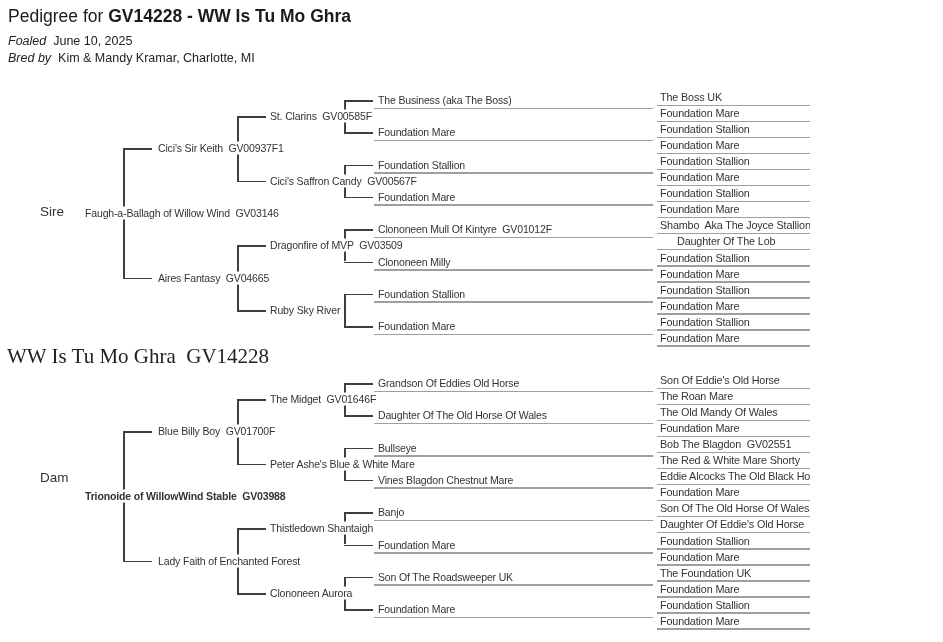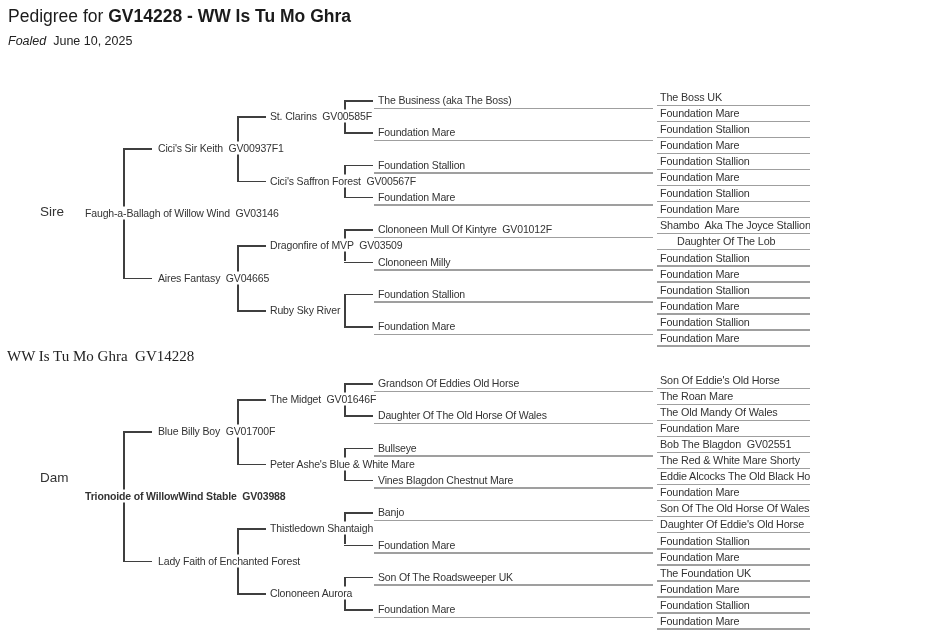--- a/index.html
+++ b/index.html
@@ -7,38 +7,39 @@
     position:relative;width:810px;height:642px;background:#fff;overflow:hidden;
     font-family:"Liberation Sans",sans-serif;color:var(--text,#333);
   }
   
   .hdr{position:absolute;left:8px;top:6px;font-size:17.5px;color:#1b1b1b;white-space:pre;}
   .hdr .b{font-weight:700;}
   .meta{position:absolute;left:8px;font-size:12.5px;color:#222;white-space:pre;}
   .meta .it{font-style:italic;}
   
   .subject{position:absolute;left:7px;top:356px;transform:translateY(-50%);
-    font-family:"Liberation Serif",serif;font-size:15px;color:#222;white-space:pre;}
+    font-family:"Liberation Serif",serif;font-size:21px;color:#222;white-space:pre;}
   
   .lbl{position:absolute;transform:translateY(-50%);font-size:10.5px;letter-spacing:-0.15px;
     white-space:pre;color:var(--text,#333);z-index:2;line-height:13px;}
   .lbl.bg{background:#fff;padding:0 3px;margin-left:-3px;}
   .lbl.role{font-size:13.5px;letter-spacing:0;}
   .lbl.g5{font-size:10.8px;}
   
   .tline{position:absolute;background:var(--line,#3f3f3f);height:1.6px;z-index:1;}
   .tline.v{width:1.6px;}
   .ul{position:absolute;background:var(--underline,#9f9f9f);height:1.5px;z-index:0;}
 </style>
 </head>
 <body>
 
 <div class="page">
   <div class="hdr"><span>Pedigree for </span><span class="b">GV14228 - WW Is Tu Mo Ghra</span></div>
   <div class="meta" style="top:34px"><span class="it">Foaled</span><span>  </span><span>June 10, 2025</span></div>
+  <div class="meta" style="top:51px"><span class="it">Bred by</span><span>  </span><span>Kim &amp; Mandy Kramar, Charlotte, MI</span></div>
 
   <div class="subject">WW Is Tu Mo Ghra  GV14228</div>
 
   <div id="pedigree">
       <div class="lbl role" style="left: 40px; top: 211px;">Sire</div>
       <div class="tline v" style="left: 123px; top: 148.45px; height: 129.2px;"></div>
       <div class="tline" style="left: 123px; top: 148.45px; width: 29px;"></div>
       <div class="tline" style="left: 123px; top: 277.65px; width: 29px;"></div>
       <div class="lbl bg" style="left: 85px; top: 213.05px; text-align: right;">Faugh-a-Ballagh of Willow Wind  GV03146</div>
       <div class="tline v" style="left: 237px; top: 116.15px; height: 64.6px;"></div>
@@ -49,21 +50,21 @@
       <div class="tline" style="left: 237px; top: 245.35px; width: 29px;"></div>
       <div class="tline" style="left: 237px; top: 309.95px; width: 29px;"></div>
       <div class="lbl bg" style="left: 158px; top: 277.65px;">Aires Fantasy  GV04665</div>
       <div class="tline v" style="left: 344px; top: 100px; height: 32.3px;"></div>
       <div class="tline" style="left: 344px; top: 100px; width: 29px;"></div>
       <div class="tline" style="left: 344px; top: 132.3px; width: 29px;"></div>
       <div class="lbl bg" style="left: 270px; top: 116.15px; text-align: right;">St. Clarins  GV00585F</div>
       <div class="tline v" style="left: 344px; top: 164.6px; height: 32.3px;"></div>
       <div class="tline" style="left: 344px; top: 164.6px; width: 29px;"></div>
       <div class="tline" style="left: 344px; top: 196.9px; width: 29px;"></div>
-      <div class="lbl bg" style="left: 270px; top: 180.75px;">Cici's Saffron Forest  GV00567F</div>
+      <div class="lbl bg" style="left: 270px; top: 180.75px;">Cici's Saffron Candy  GV00567F</div>
       <div class="tline v" style="left: 344px; top: 229.2px; height: 32.3px;"></div>
       <div class="tline" style="left: 344px; top: 229.2px; width: 29px;"></div>
       <div class="tline" style="left: 344px; top: 261.5px; width: 29px;"></div>
       <div class="lbl bg" style="left: 270px; top: 245.35px;">Dragonfire of MVP  GV03509</div>
       <div class="tline v" style="left: 344px; top: 293.8px; height: 32.3px;"></div>
       <div class="tline" style="left: 344px; top: 293.8px; width: 29px;"></div>
       <div class="tline" style="left: 344px; top: 326.1px; width: 29px;"></div>
       <div class="lbl bg" style="left: 270px; top: 309.95px;">Ruby Sky River</div>
       <div class="lbl " style="left: 378px; top: 100px;">The Business (aka The Boss)</div>
       <div class="ul" style="left: 374px; top: 107.5px; width: 279px;"></div>

